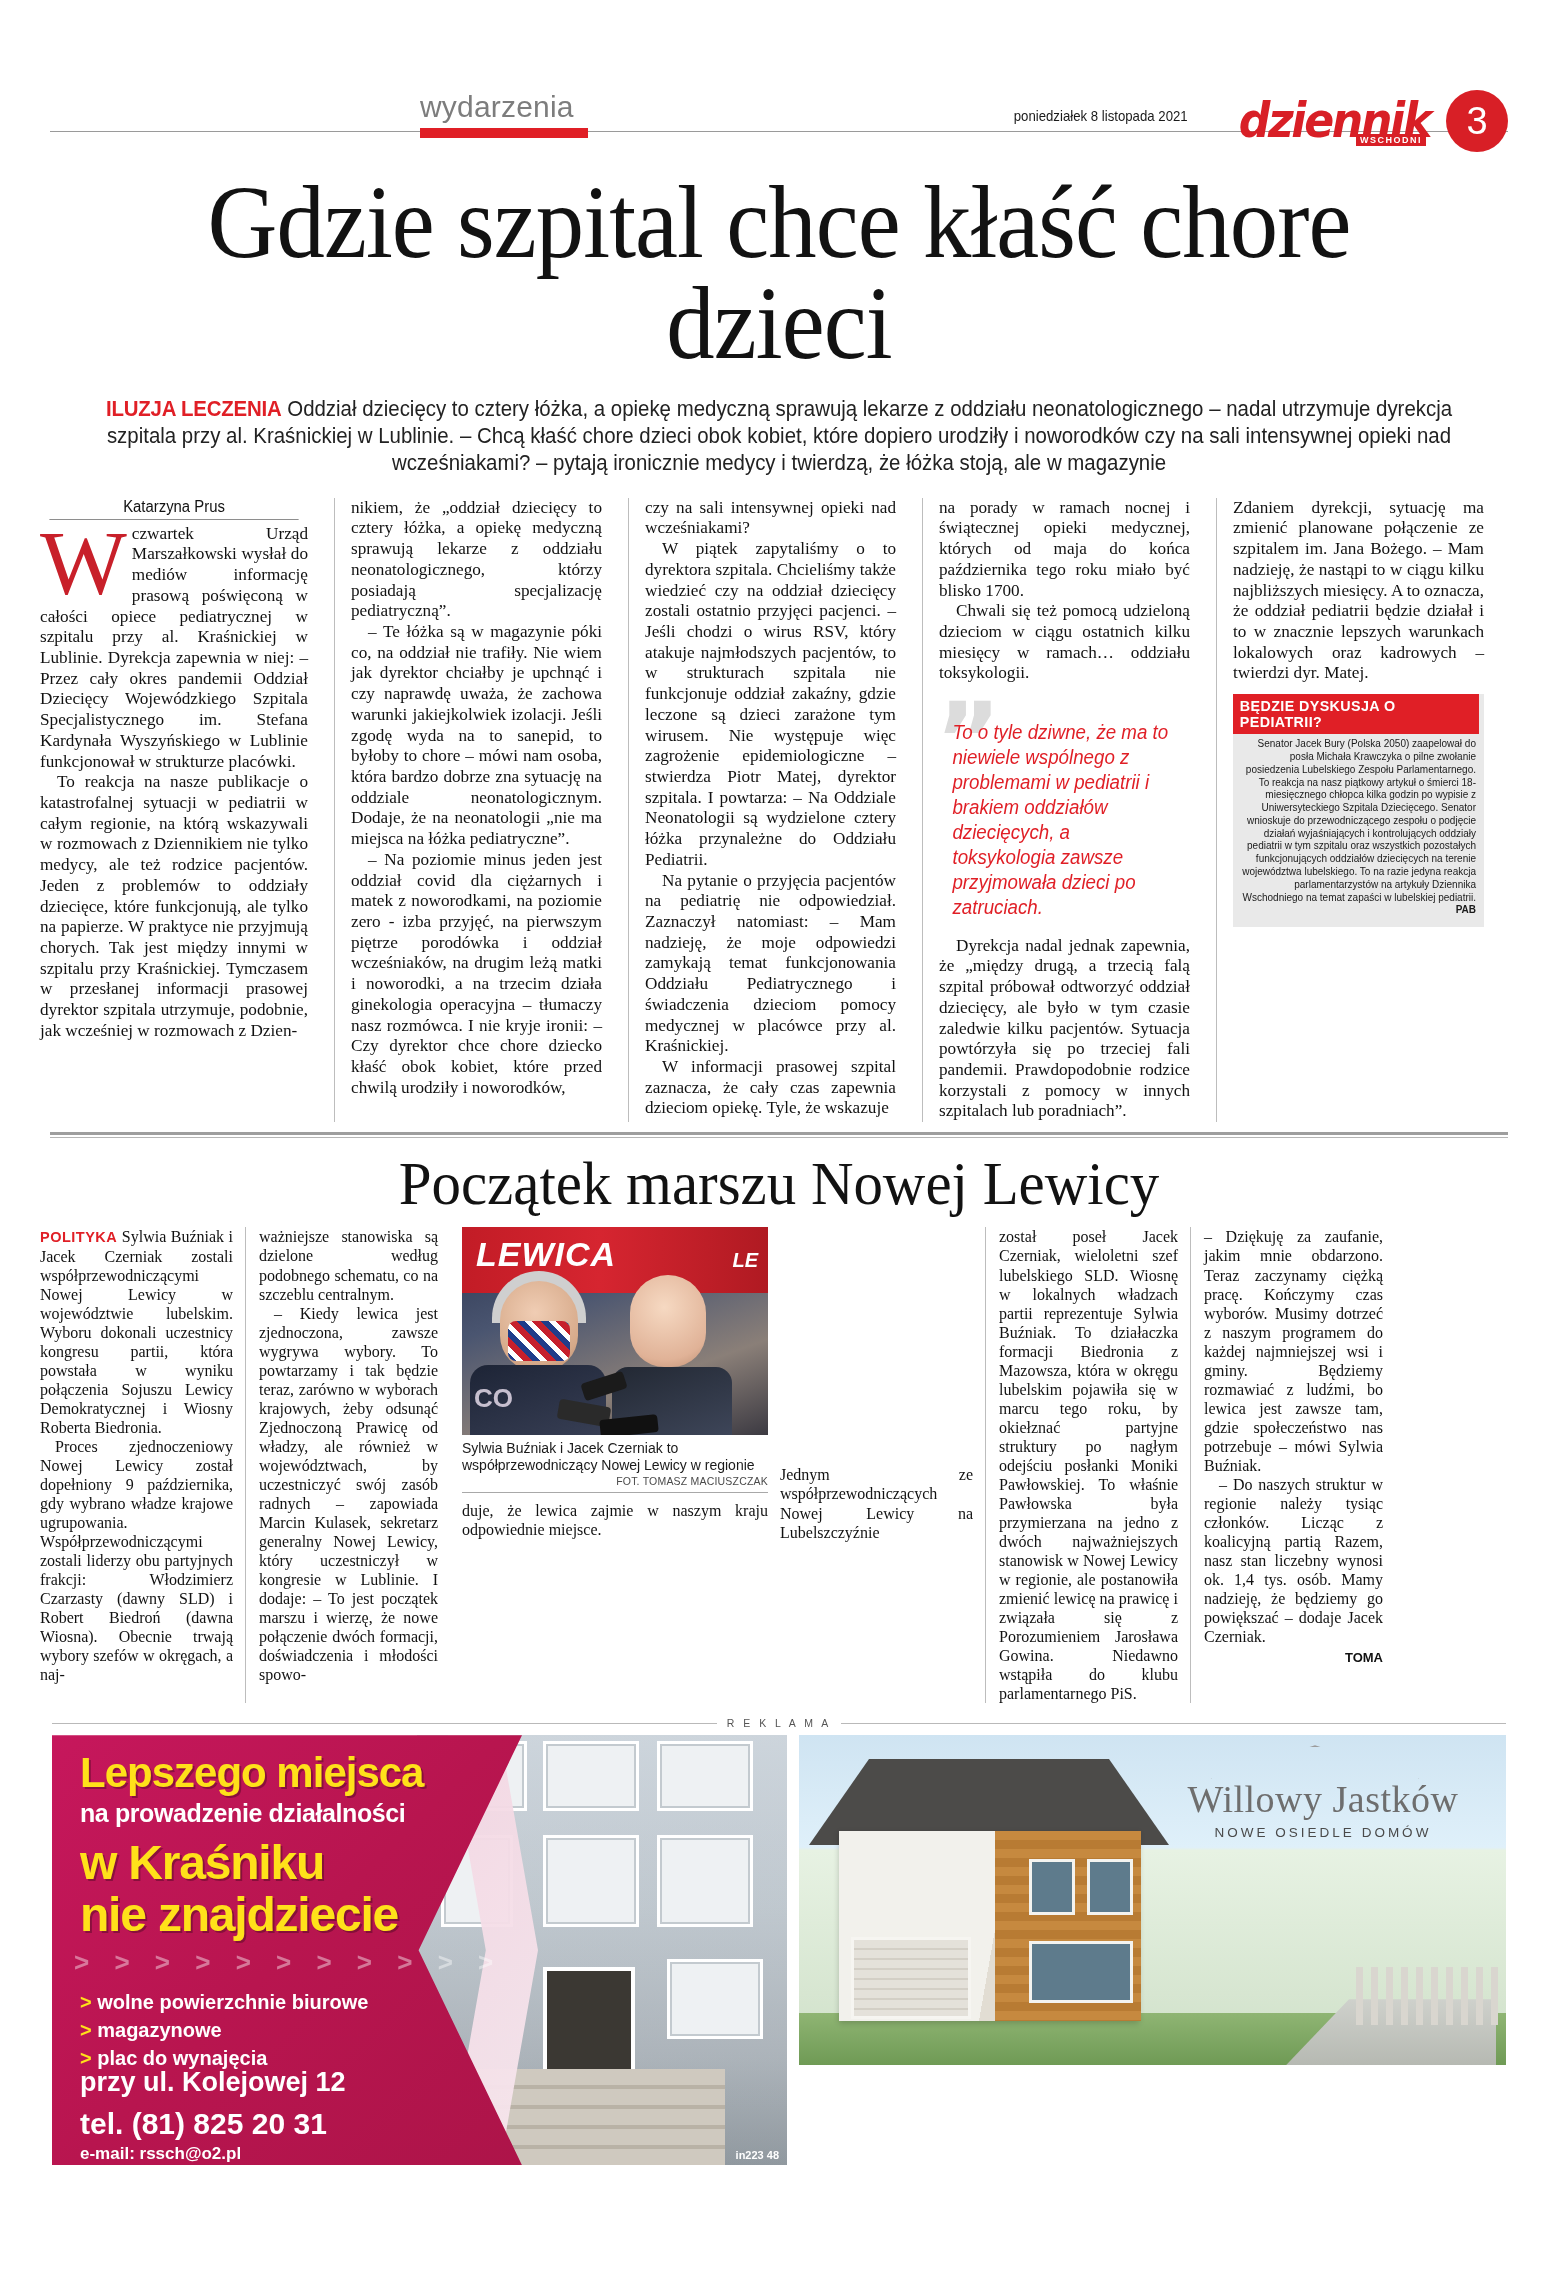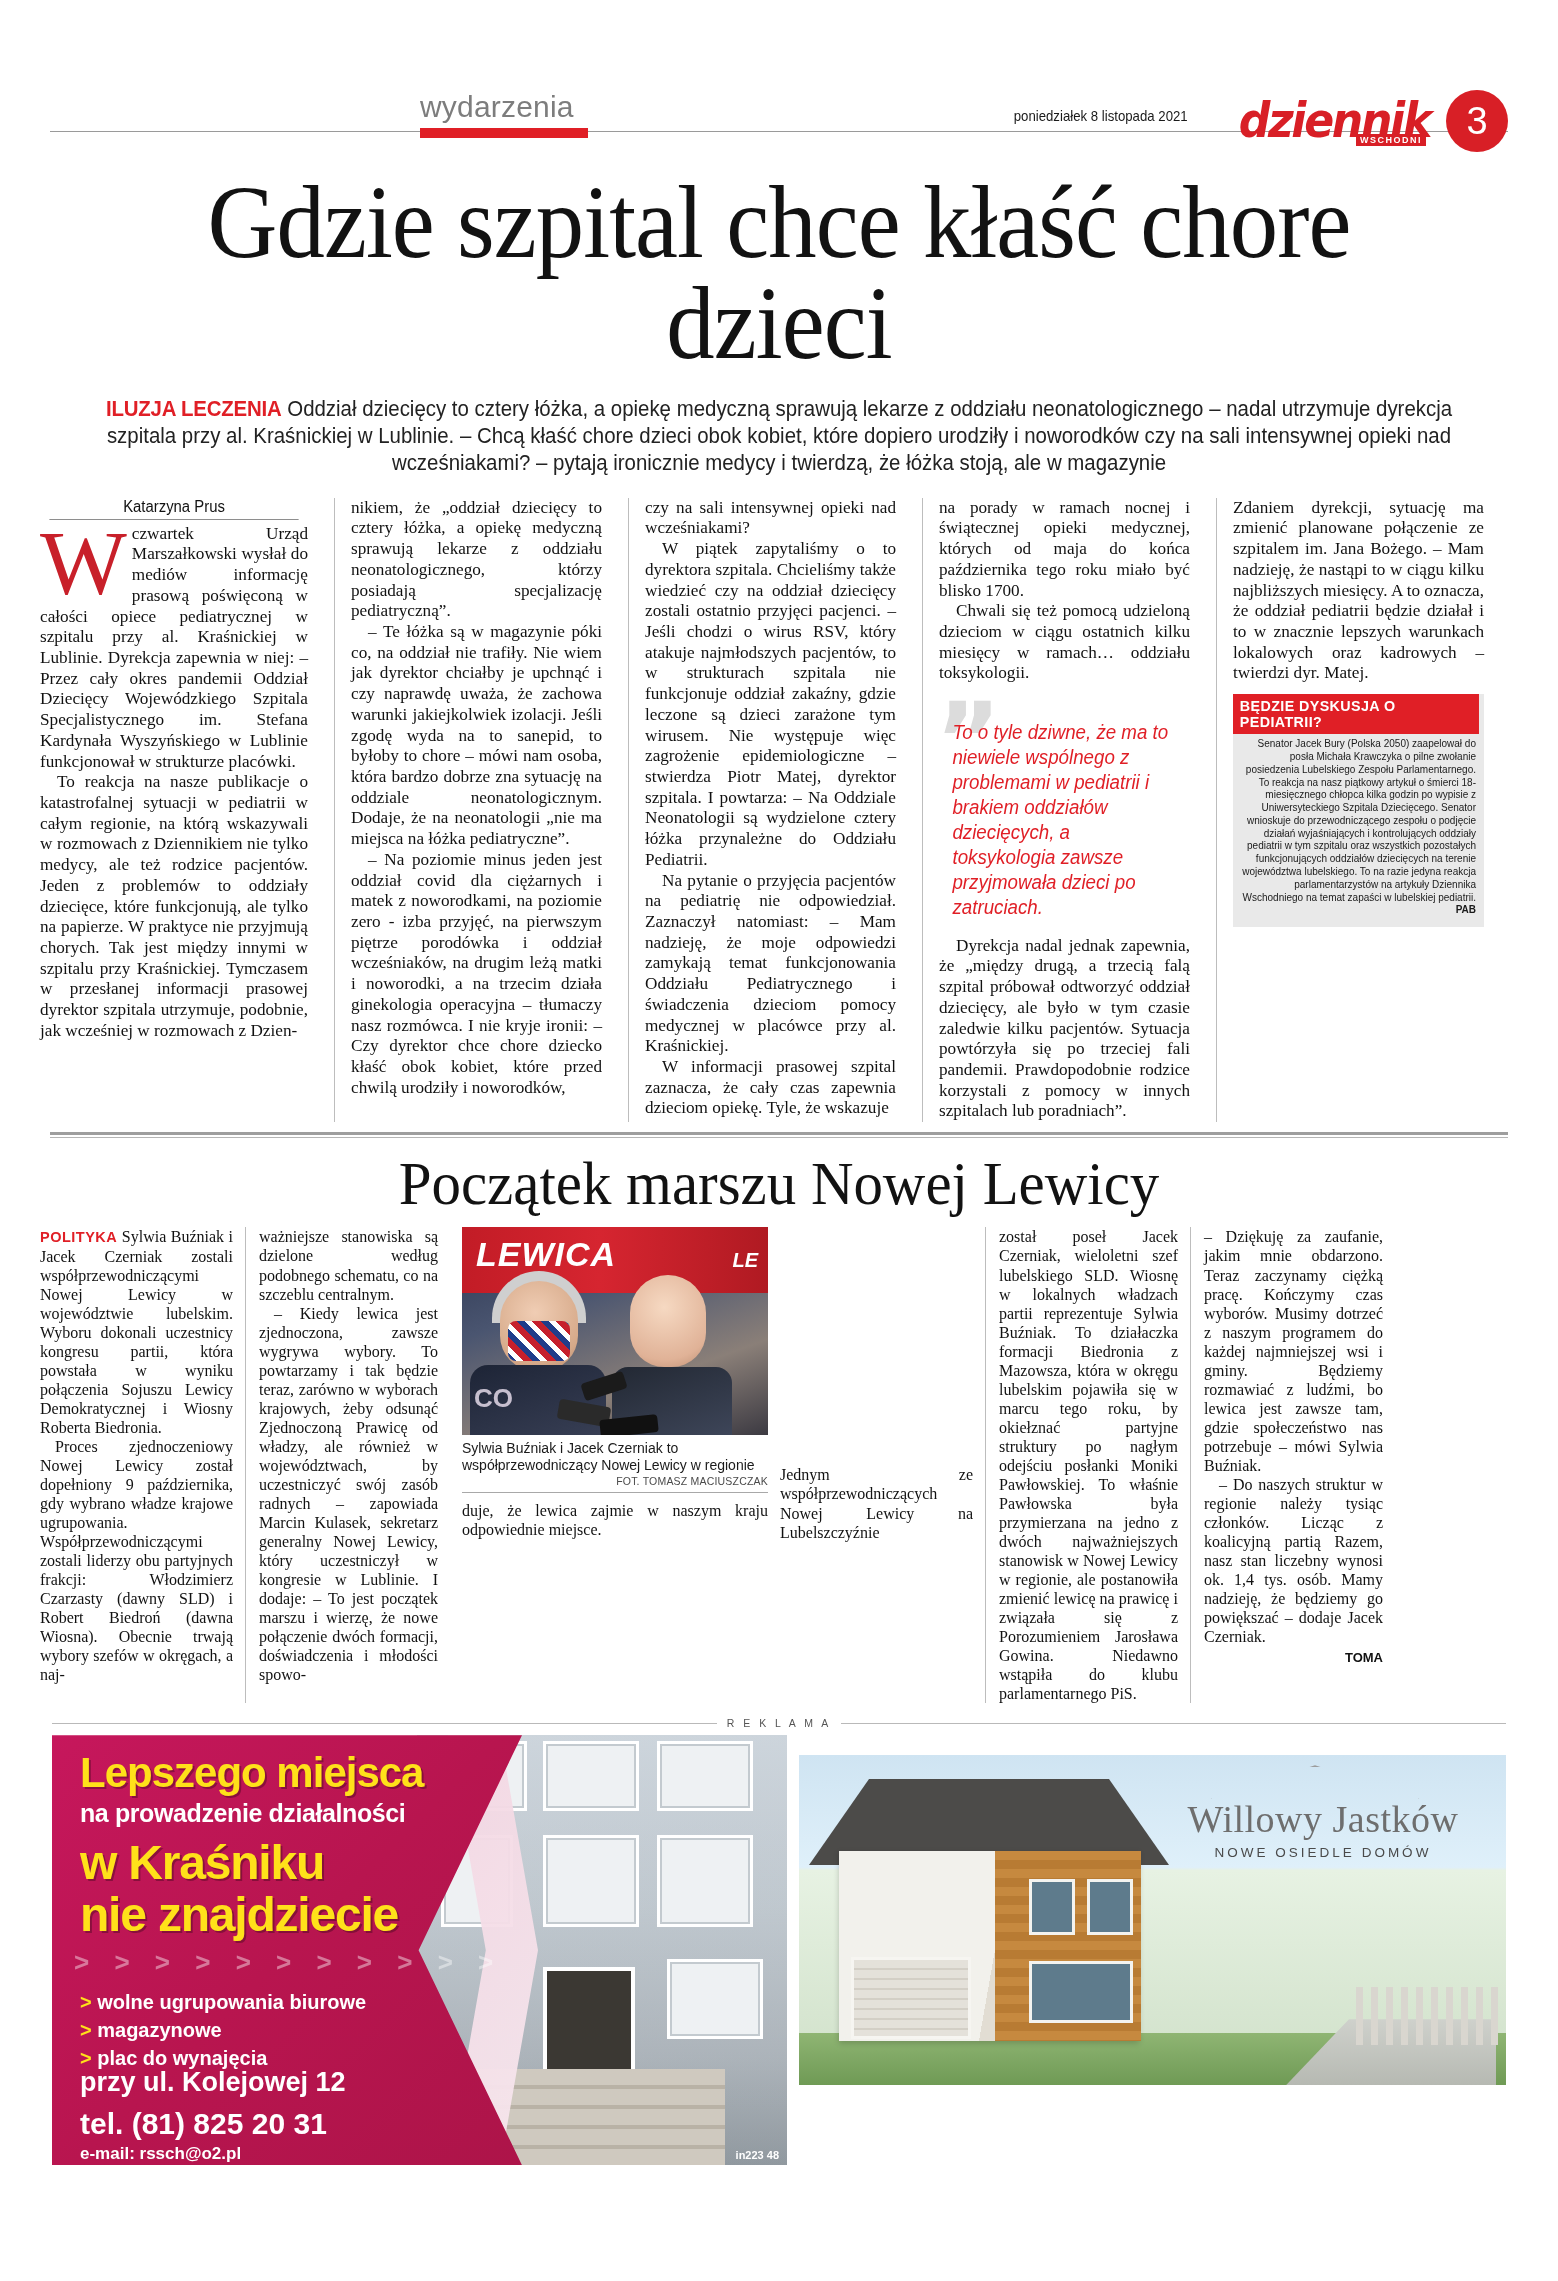--- a/index.html
+++ b/index.html
@@ -338,21 +338,21 @@
     position:absolute; left:28px; top:409px;
     font-family:"Liberation Sans",sans-serif; font-weight:700;
     font-size:17px; color:#fff;
   }
   .ad1 .code {
     position:absolute; right:8px; bottom:4px;
     font-family:"Liberation Sans",sans-serif; font-weight:700;
     font-size:11px; color:#fff;
   }
 
-  .ad2 { flex:1; height: 430px; position:relative; overflow:hidden; background:#fff;margin-top:20px; }
+  .ad2 { flex:1; height: 430px; position:relative; overflow:hidden; background:#fff; }
   .ad2-photo {
     position:absolute; left:0; top:0; width:100%; height:330px;
     background:
       linear-gradient(180deg,#cfe4f2 0%,#dff0fa 34%, #e7f2e3 35%, #cfe0c8 100%);
     overflow:hidden;
   }
   .a2-house {
     position:absolute; left:40px; bottom:44px; width:300px; height:190px;
     background: linear-gradient(100deg,#f2f1ec 0 52%, #e2ddd3 52% 100%);
     box-shadow: 0 2px 6px rgba(0,0,0,.2);
@@ -585,21 +585,21 @@
         <div class="addoor" style="left:126px; top:232px; width:92px; height:112px;"></div>
         <div class="adsteps"></div>
       </div>
       <div class="ad1-wedge"></div>
       <div class="ad1-left"></div>
       <div class="kicker-y">Lepszego miejsca</div>
       <div class="sub-w">na prowadzenie działalności</div>
       <div class="big1">w Kraśniku</div>
       <div class="big2">nie znajdziecie</div>
       <div class="chevrons">&gt; &gt; &gt; &gt; &gt; &gt; &gt; &gt; &gt; &gt; &gt;</div>
-      <div class="bul" style="top:256px"><i>&gt;</i> <span>wolne ugrupowania biurowe</span></div>
+      <div class="bul" style="top:256px"><i>&gt;</i> <span>wolne powierzchnie biurowe</span></div>
       <div class="bul" style="top:284px"><i>&gt;</i> <span>magazynowe</span></div>
       <div class="bul" style="top:312px"><i>&gt;</i> <span>plac do wynajęcia</span></div>
       <div class="addr">przy ul. Kolejowej 12</div>
       <div class="tel">tel. (81) 825 20 31</div>
       <div class="mail">e-mail:  rssch@o2.pl</div>
       <div class="code">in223 48</div>
     </div>
 
     <div class="ad2">
       <div class="ad2-photo">

